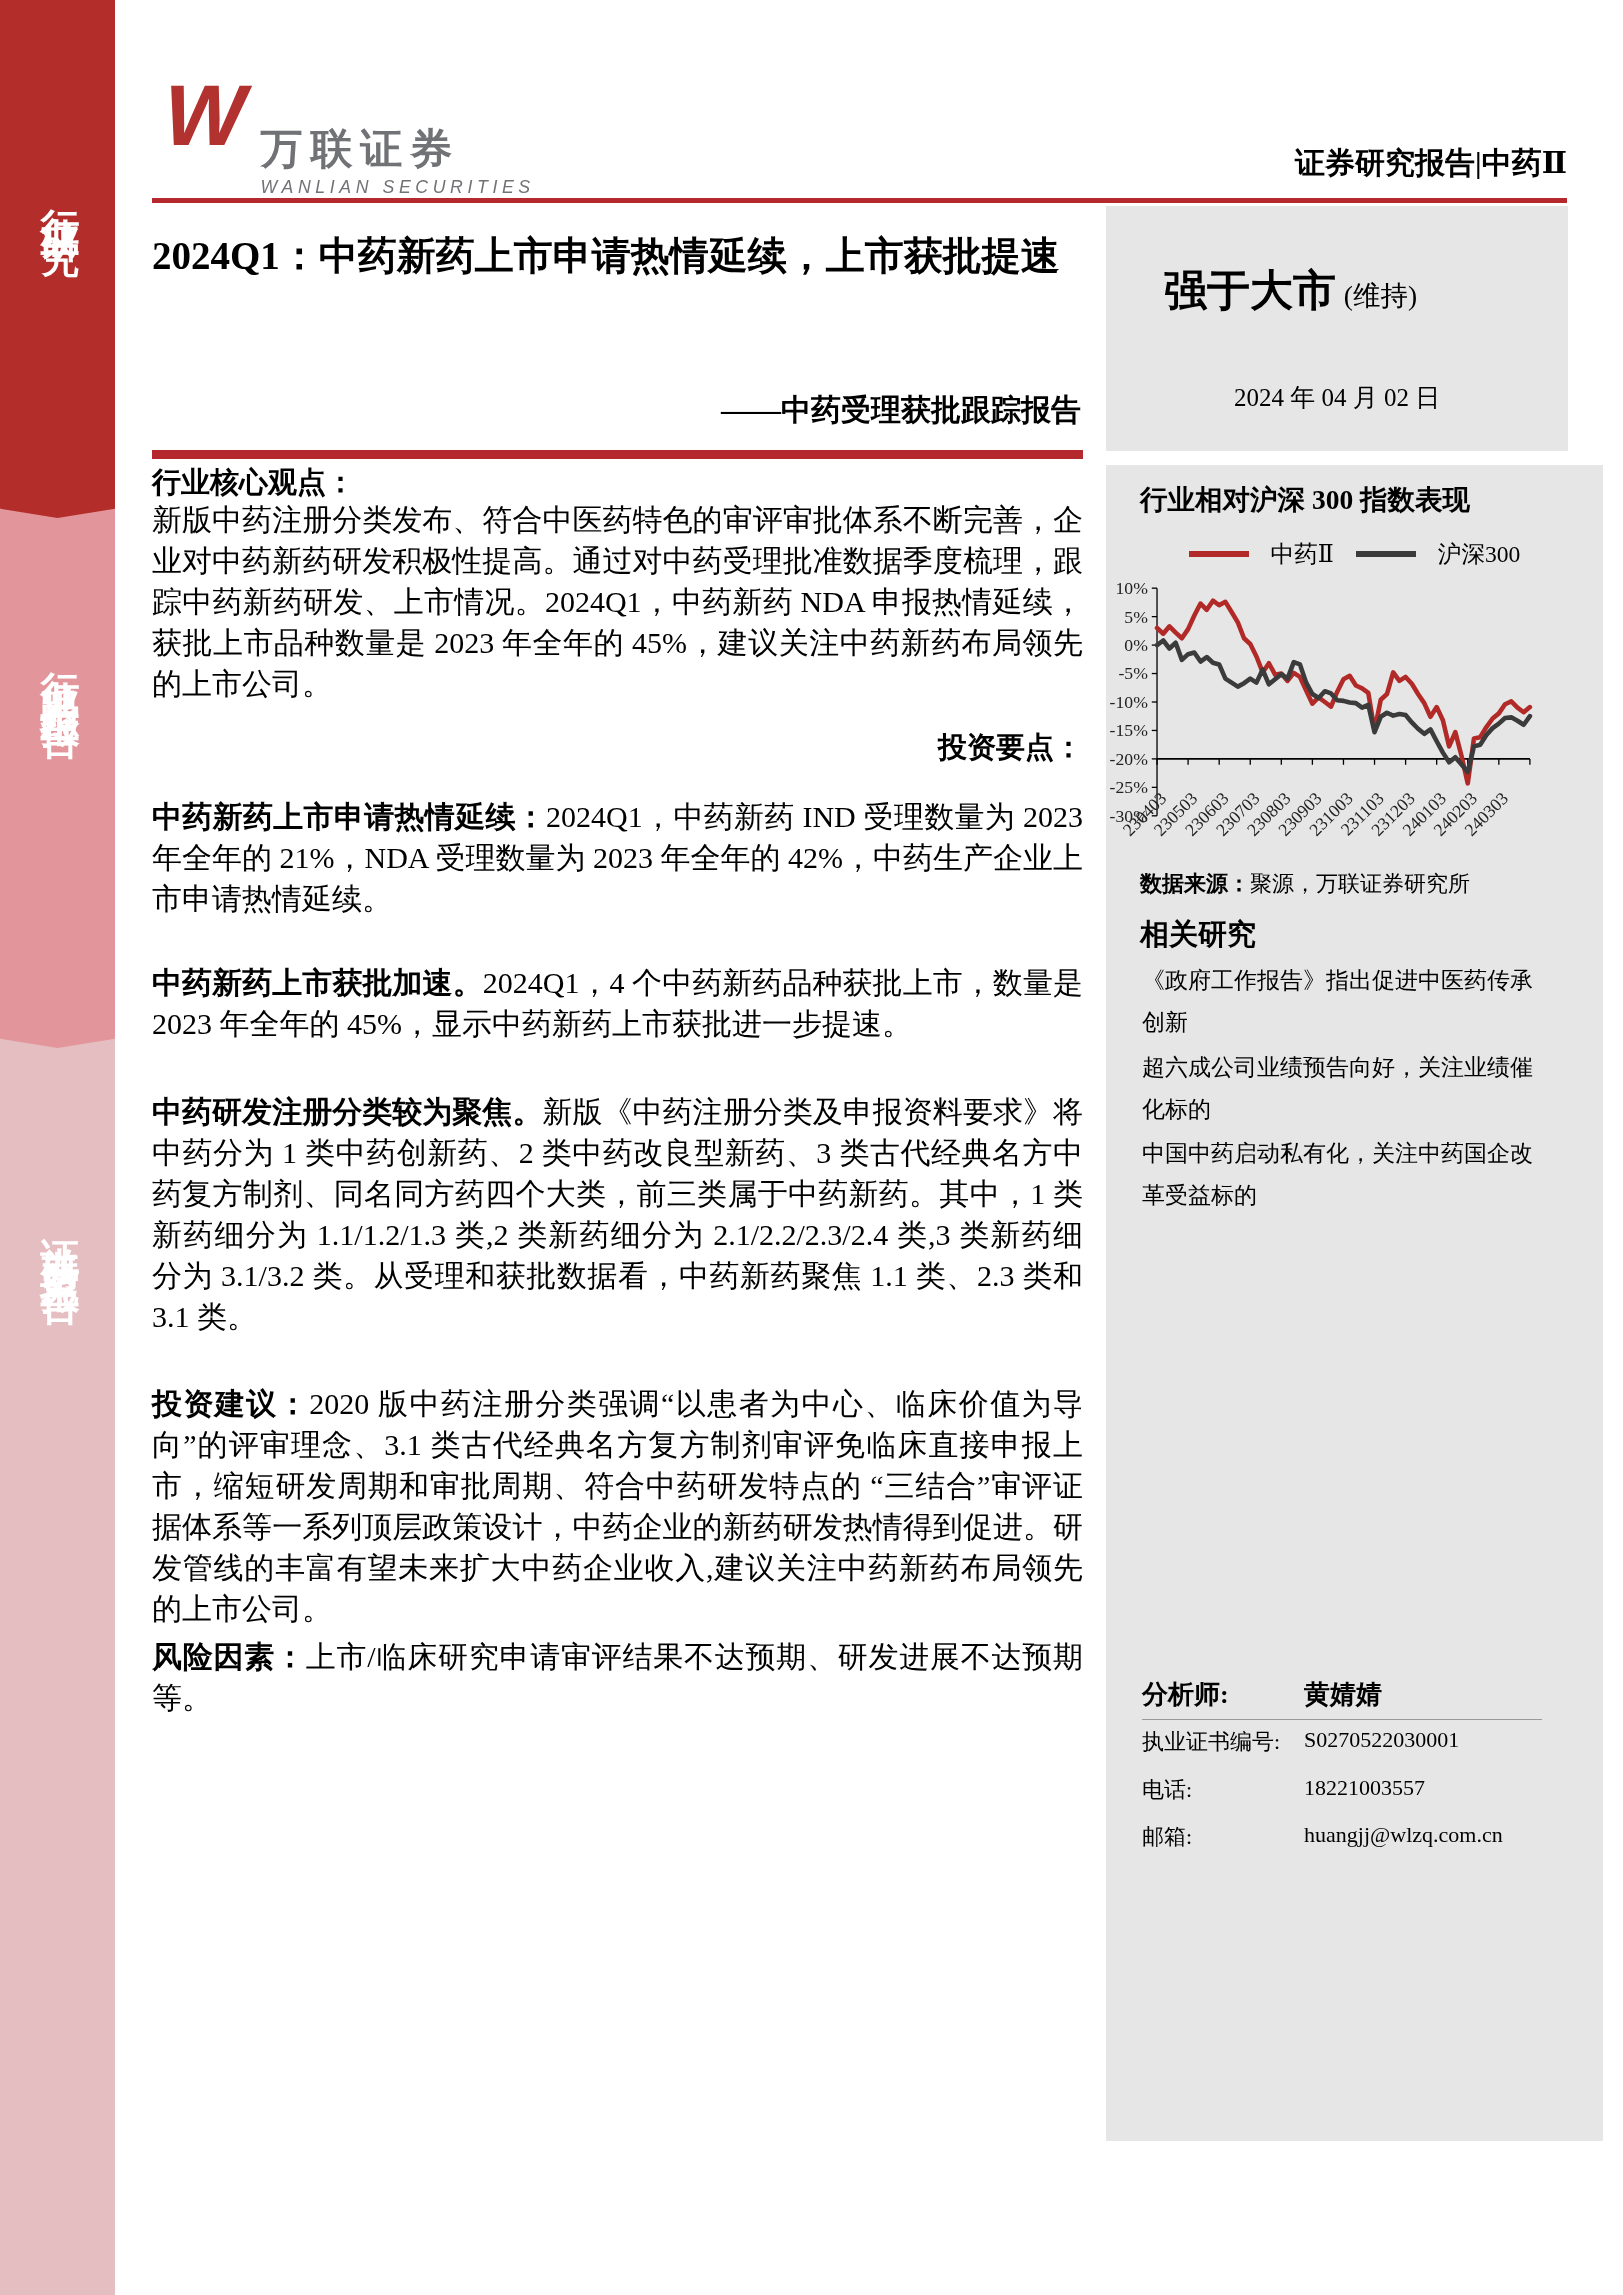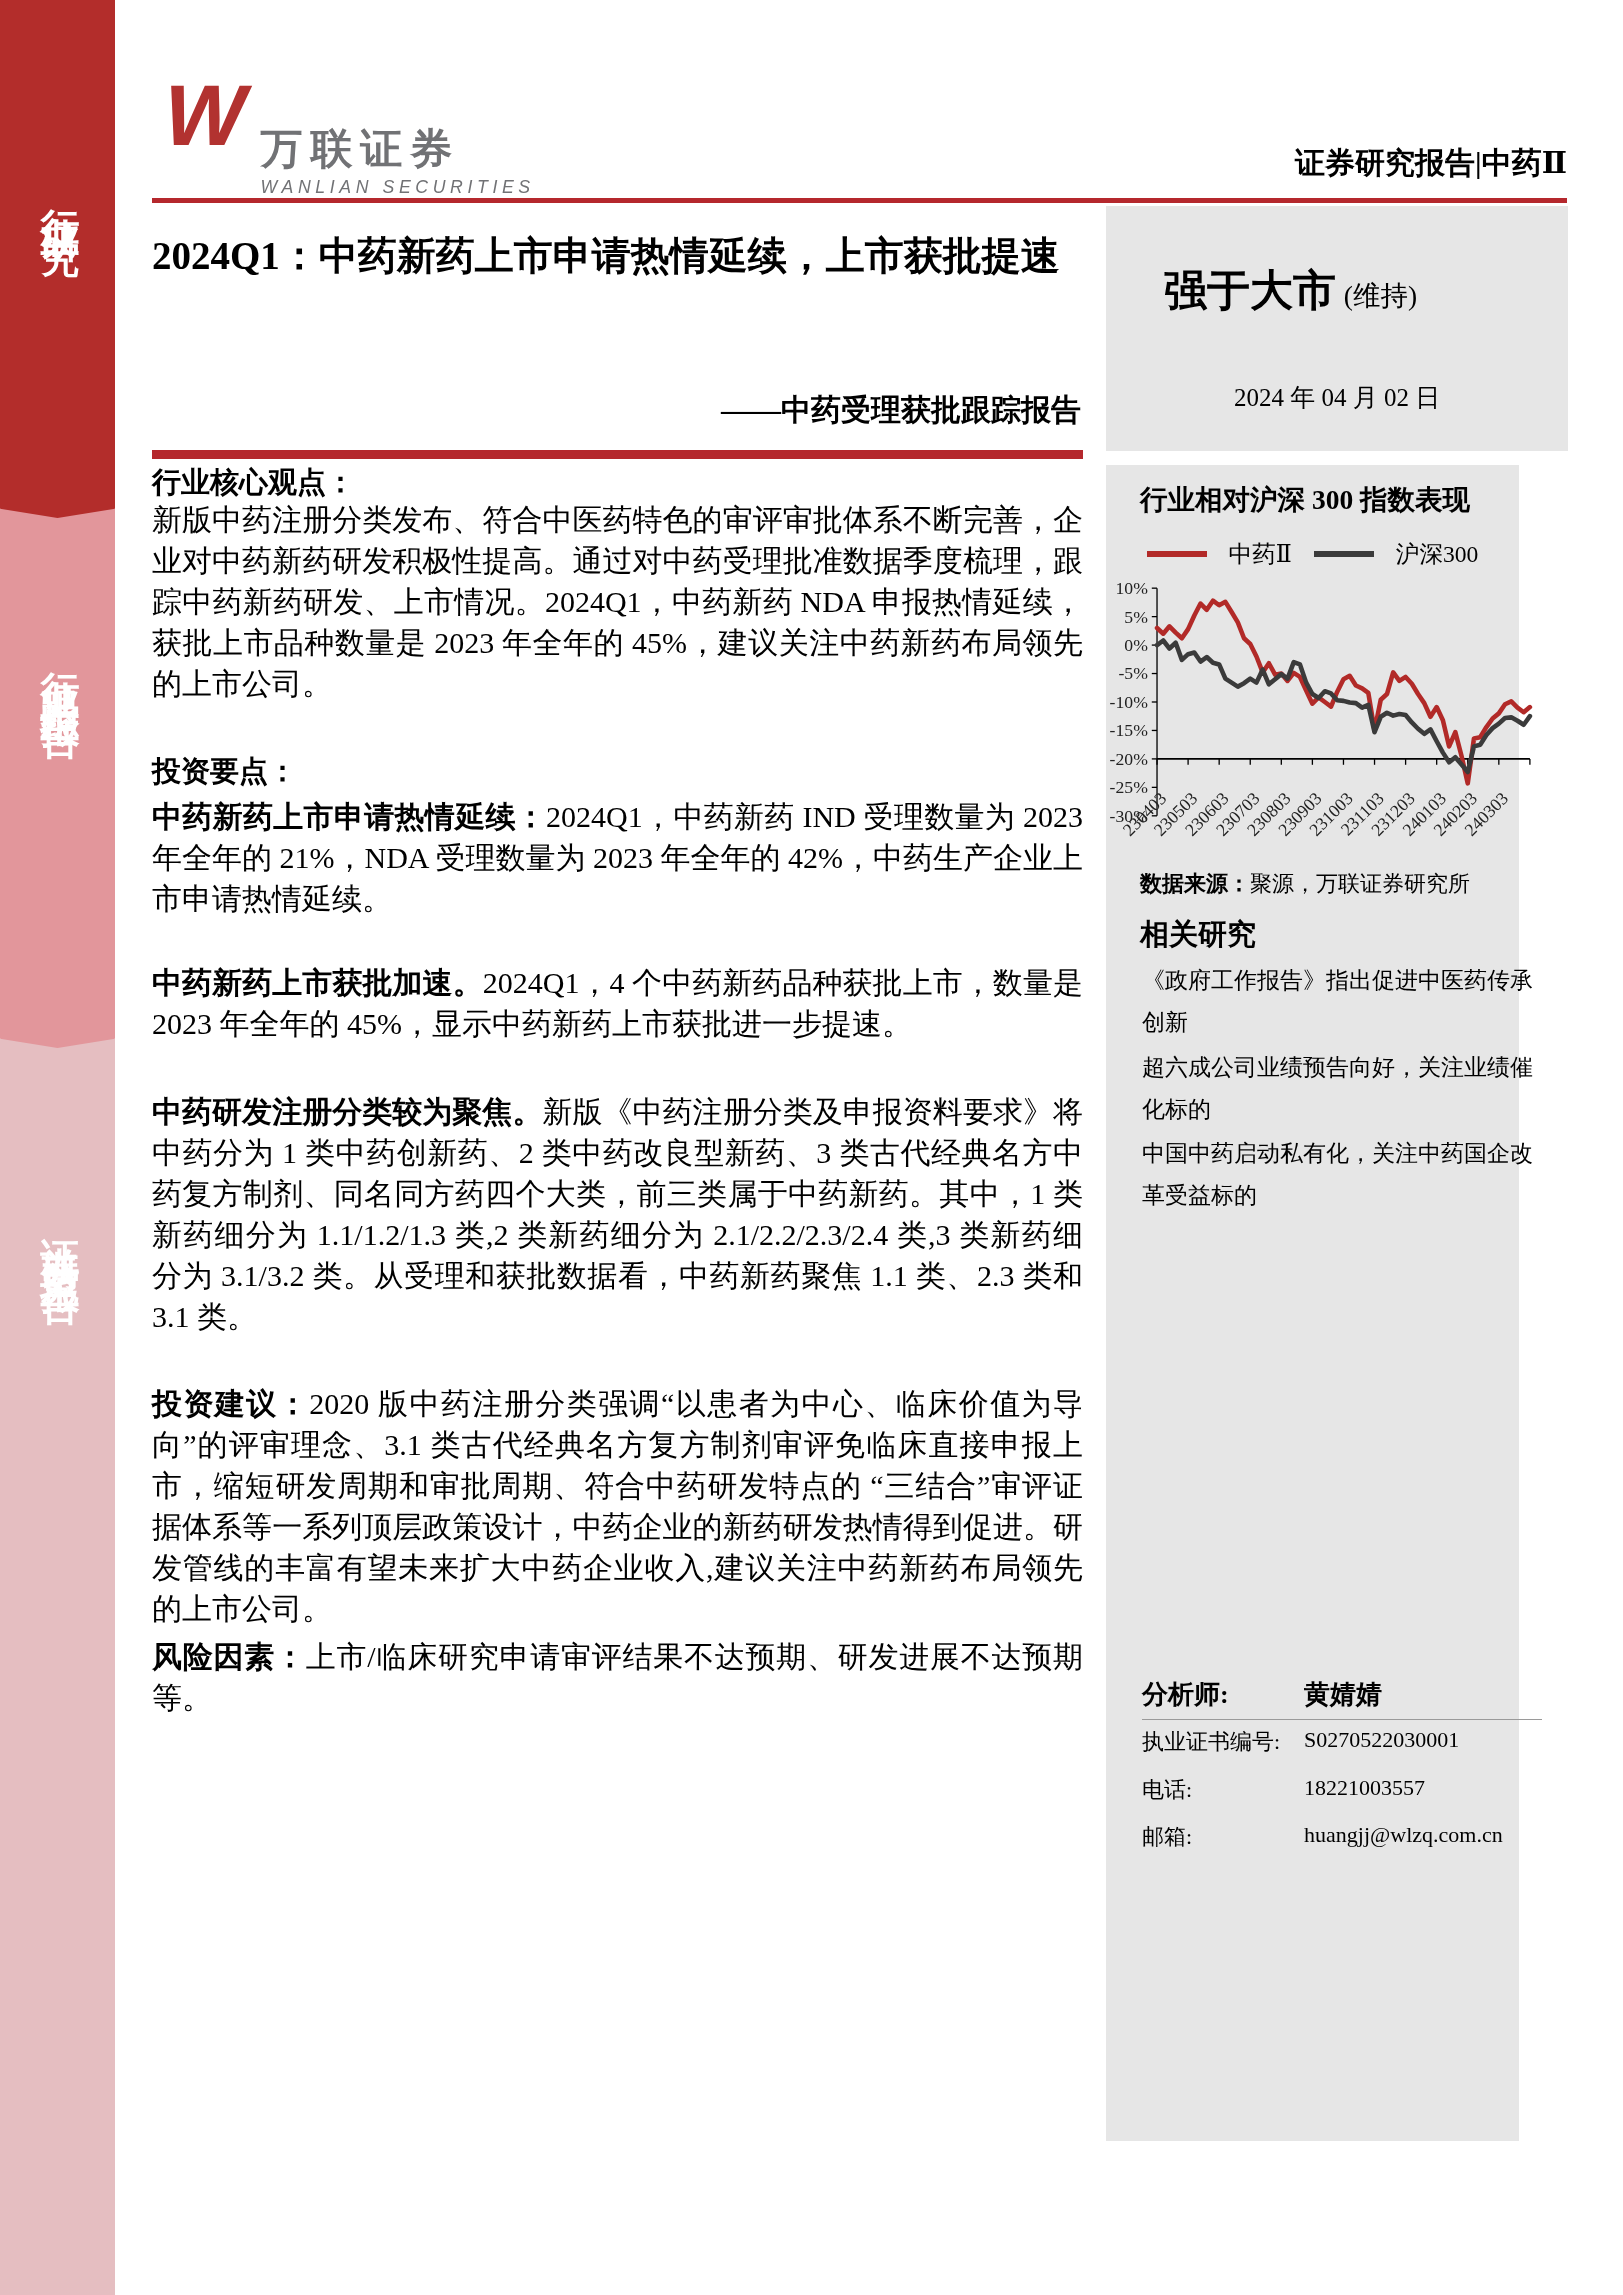--- a/index.html
+++ b/index.html
@@ -46,29 +46,29 @@
   .rating-date{position:absolute;left:0;top:175px;width:100%;text-align:center;font-size:25px;}
 
   
   .rule-left{position:absolute;left:152px;top:450px;width:931px;height:9.2px;background:#B5282D;}
   .lc{position:absolute;left:152px;width:931px;}
   .lc-h{font-size:29px;font-weight:700;}
   .lc-p{font-size:30px;line-height:41px;text-align:justify;}
   .lc-p b{font-weight:700;}
   .h-core{top:463px;}
   .p-core{top:499px;}
-  .h-points{top:752px;}
+  .h-points{top:728px;text-align:right;}
   .p-1{top:796px;}
   .p-2{top:962px;}
   .p-3{top:1091px;}
   .p-4{top:1383px;}
   .p-5{top:1636px;}
 
   
-  .info-box{position:absolute;left:1106px;top:465px;width:413px;height:1676px;background:#E6E6E6;}
+  .info-box{position:absolute;left:1106px;top:465px;width:497px;height:1676px;background:#E6E6E6;}
   .chart-title{position:absolute;left:34px;top:17px;font-size:27.5px;font-weight:700;}
   .legend{position:absolute;left:0;top:73px;width:100%;display:flex;justify-content:center;
           align-items:center;gap:22px;font-size:23.6px;}
   .legend-swatch{display:inline-block;width:60px;height:6.5px;}
   .chart-wrap{position:absolute;left:0;top:110px;width:471px;height:288px;}
   svg text{font-family:"Liberation Serif","DejaVu Serif",serif;fill:#222;}
   .source-line{position:absolute;left:34px;top:404px;font-size:22px;}
   .source-line b{font-weight:700;}
   .related-h{position:absolute;left:34px;top:450px;font-size:29px;font-weight:700;}
   .related-list{position:absolute;left:36px;top:495px;width:404px;font-size:23px;line-height:42px;}

